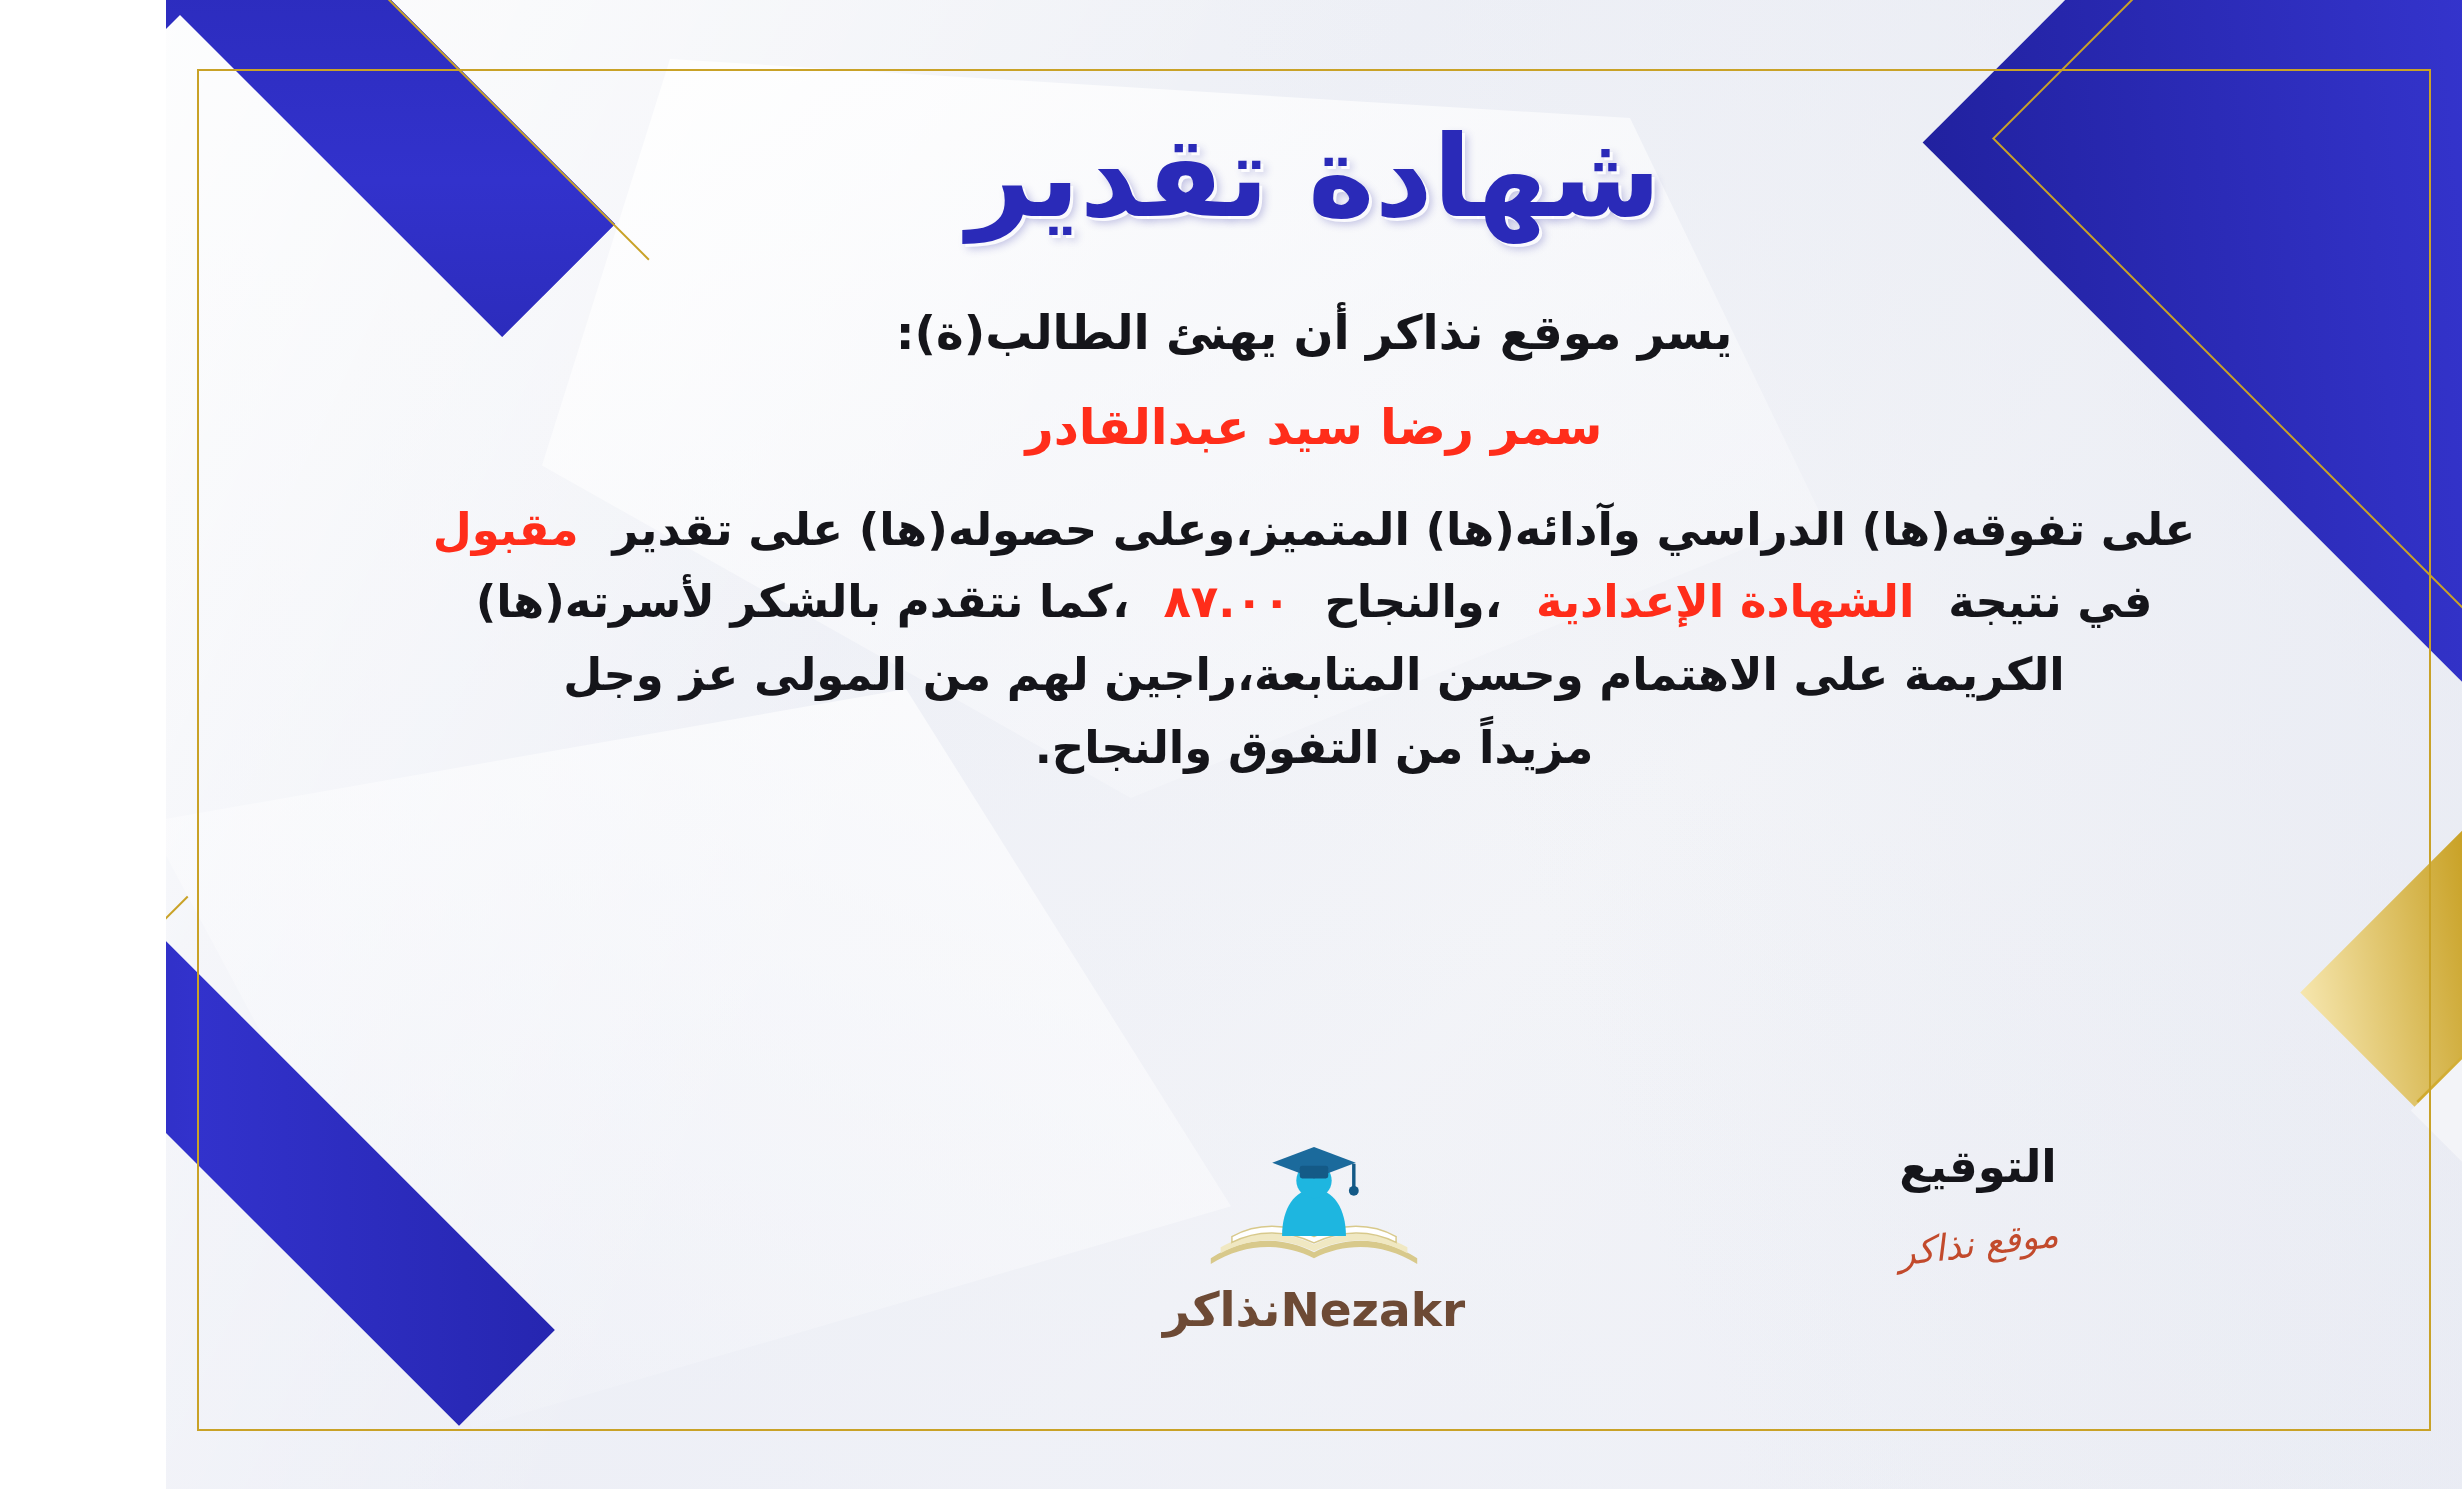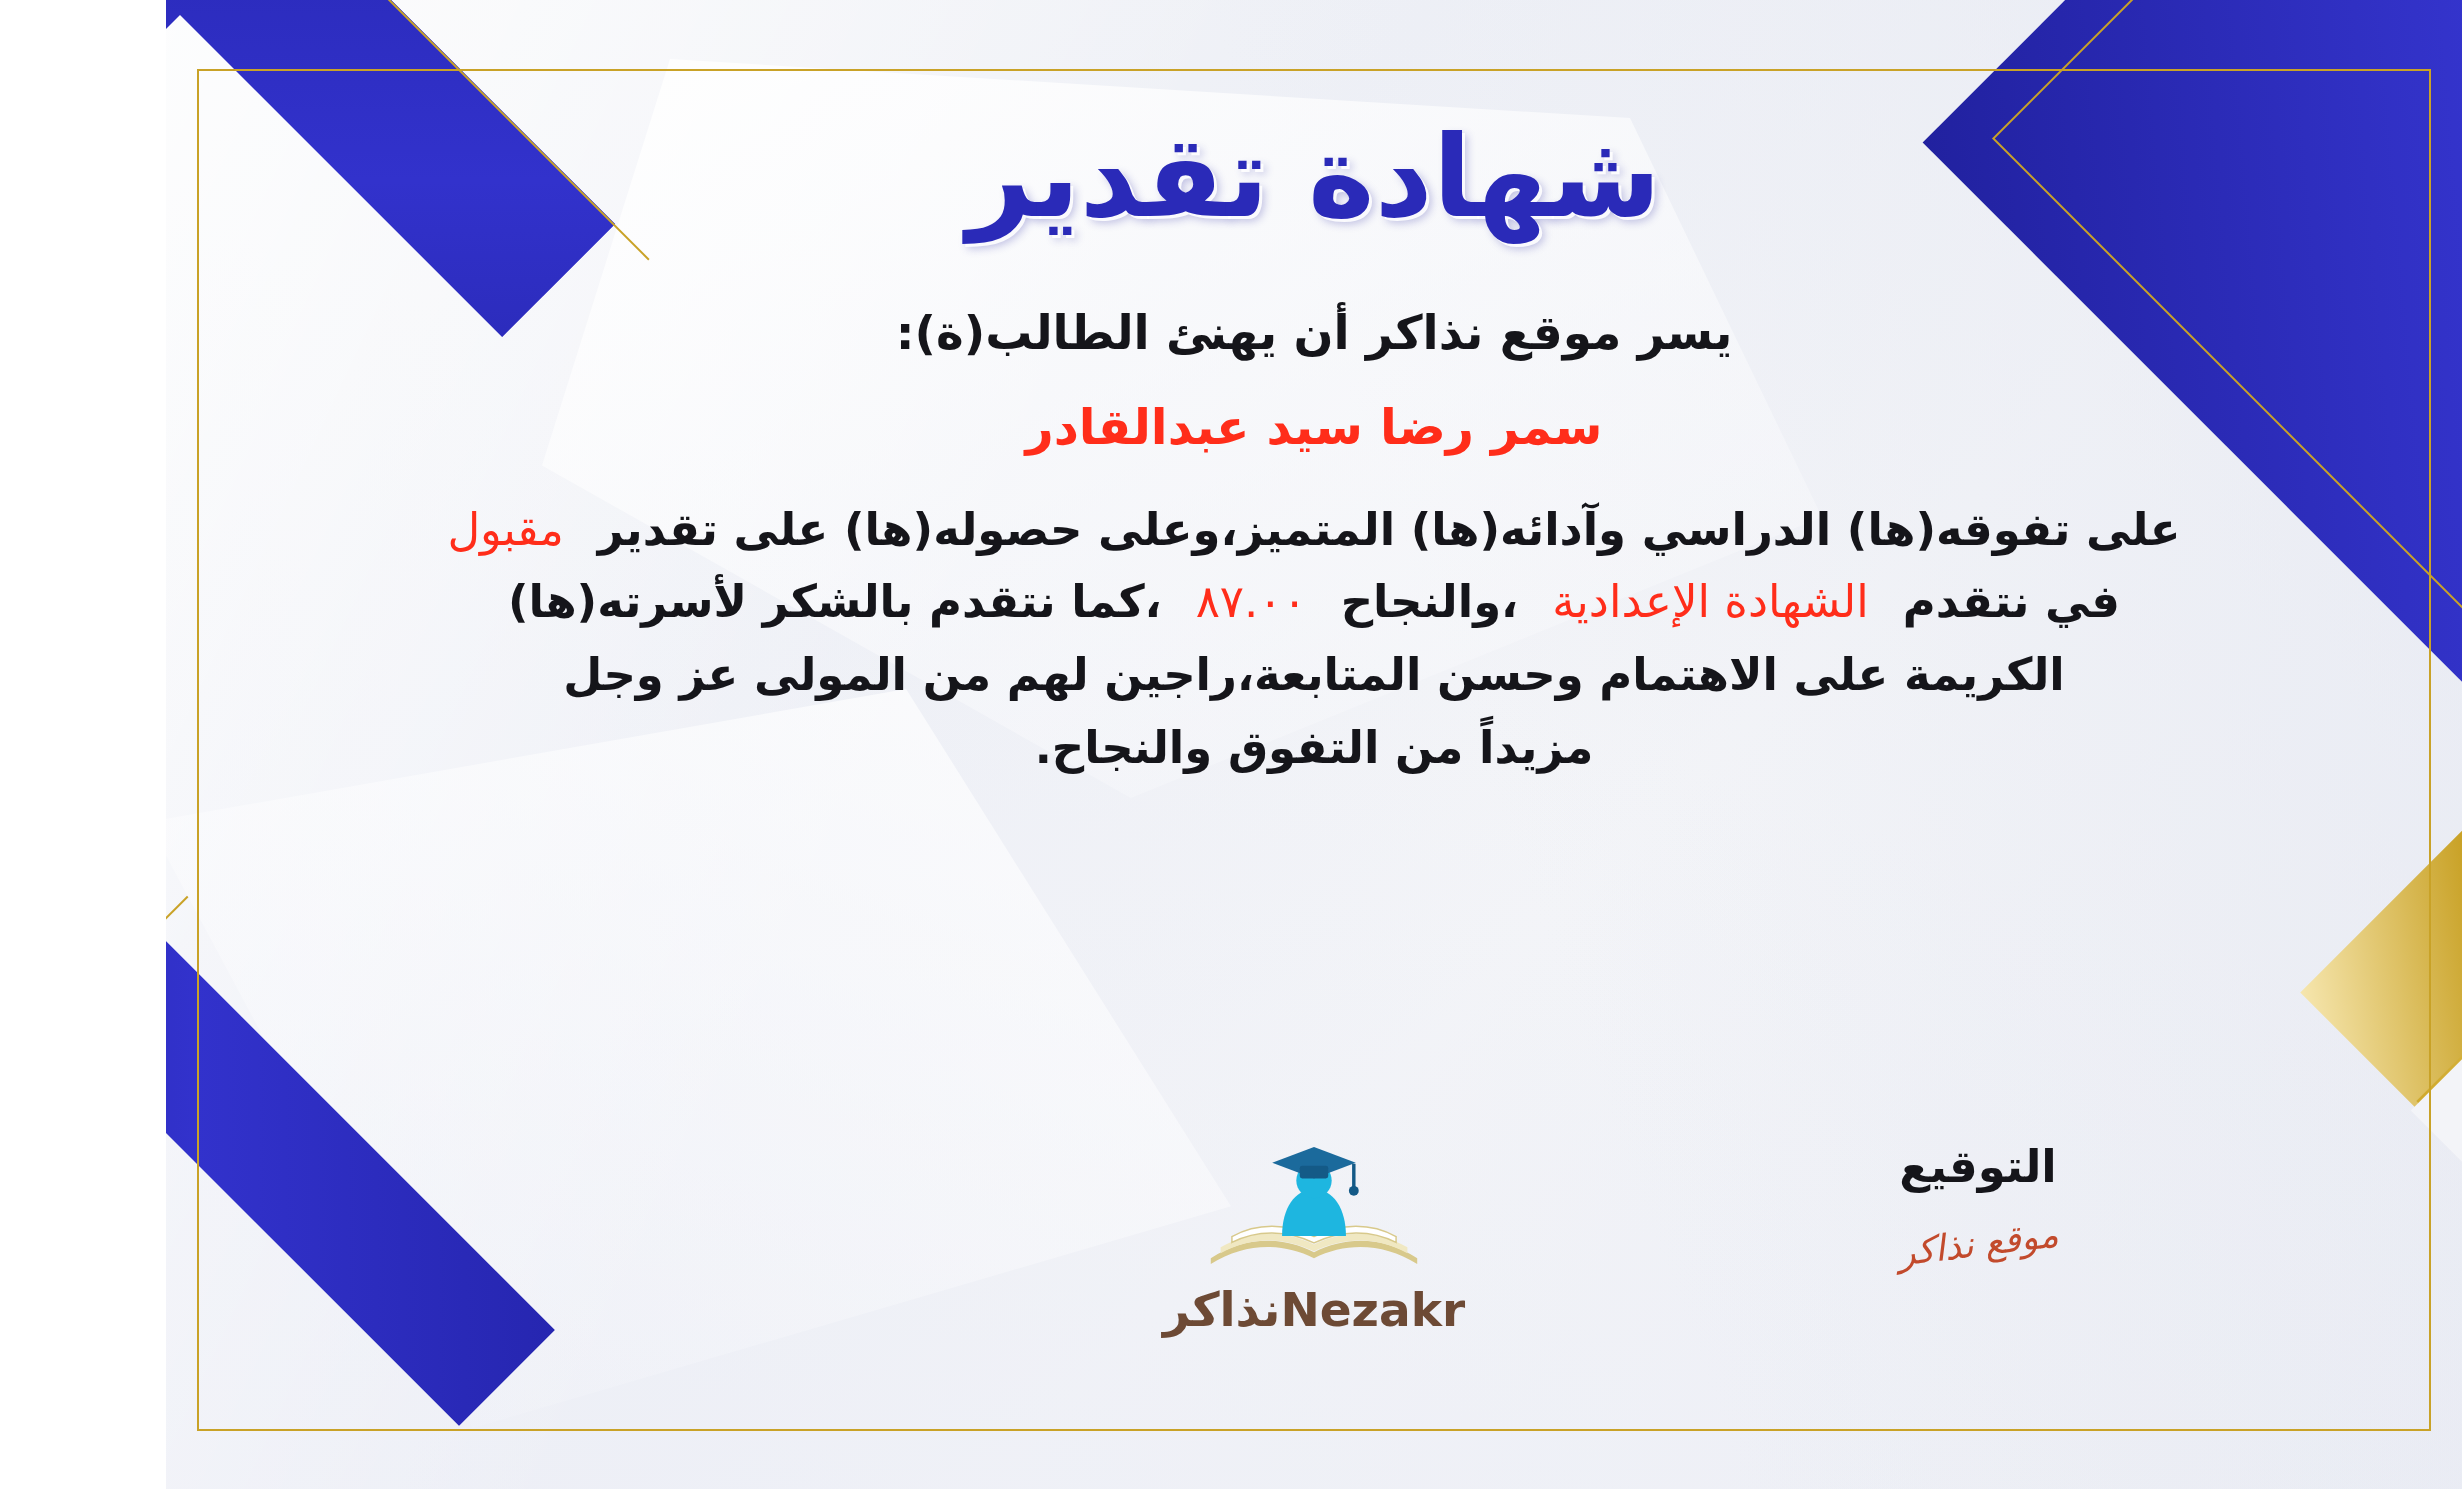--- a/index.html
+++ b/index.html
@@ -177,21 +177,21 @@
     font-weight: 600;
     line-height: 1.62;
     text-align: justify;
     text-align-last: center;
   }
   .body-line {
     display: block;
   }
   .hl-red {
     color: #ff2d1a;
-    font-weight: normal;
+    font-weight: bold;
   }
   .sp-wide { display: inline-block; width: 34px; }
 
   .footer {
     position: absolute;
     left: 59px;
     right: 59px;
     bottom: 19.7px;
     height: 276px;
   }
@@ -265,21 +265,21 @@
 
     <div class="congrats-line">يسر موقع نذاكر أن يهنئ الطالب(ة):</div>
 
     <div class="student-name">سمر رضا سيد عبدالقادر</div>
 
     <div class="body-block">
       <span class="body-line">
         <span>على تفوقه(ها) الدراسي وآدائه(ها) المتميز،وعلى حصوله(ها) على تقدير</span><span class="sp-wide"></span><span class="hl-red">مقبول</span>
       </span>
       <span class="body-line">
-        <span>في نتقدم</span><span class="sp-wide"></span><span class="hl-red">الشهادة الإعدادية</span><span class="sp-wide"></span><span>،والنجاح</span><span class="sp-wide"></span><span class="hl-red">٨٧.٠٠</span><span class="sp-wide"></span><span>،كما نتقدم بالشكر لأسرته(ها)</span>
+        <span>في نتيجة</span><span class="sp-wide"></span><span class="hl-red">الشهادة الإعدادية</span><span class="sp-wide"></span><span>،والنجاح</span><span class="sp-wide"></span><span class="hl-red">٨٧.٠٠</span><span class="sp-wide"></span><span>،كما نتقدم بالشكر لأسرته(ها)</span>
       </span>
       <span class="body-line">الكريمة على الاهتمام وحسن المتابعة،راجين لهم من المولى عز وجل</span>
       <span class="body-line">مزيداً من التفوق والنجاح.</span>
     </div>
 
     <div class="footer">
 
       <div class="signature-block">
         <div class="signature-label">التوقيع</div>
         <div class="signature-script">موقع نذاكر</div>

